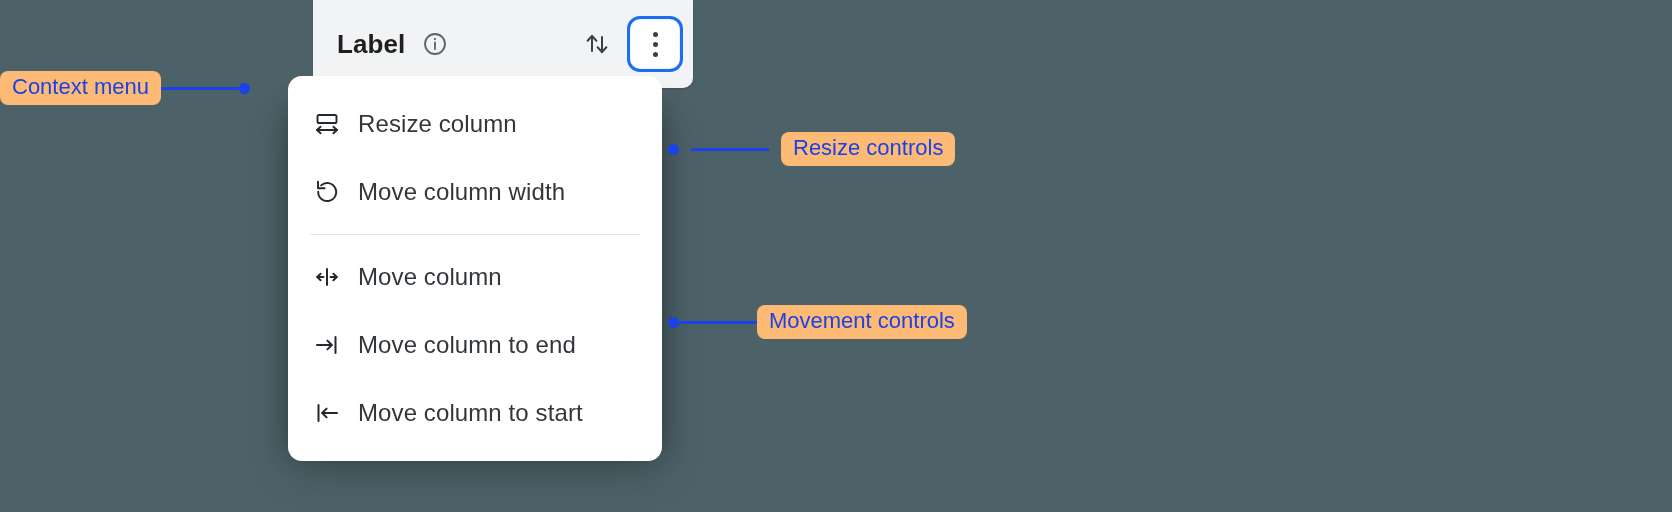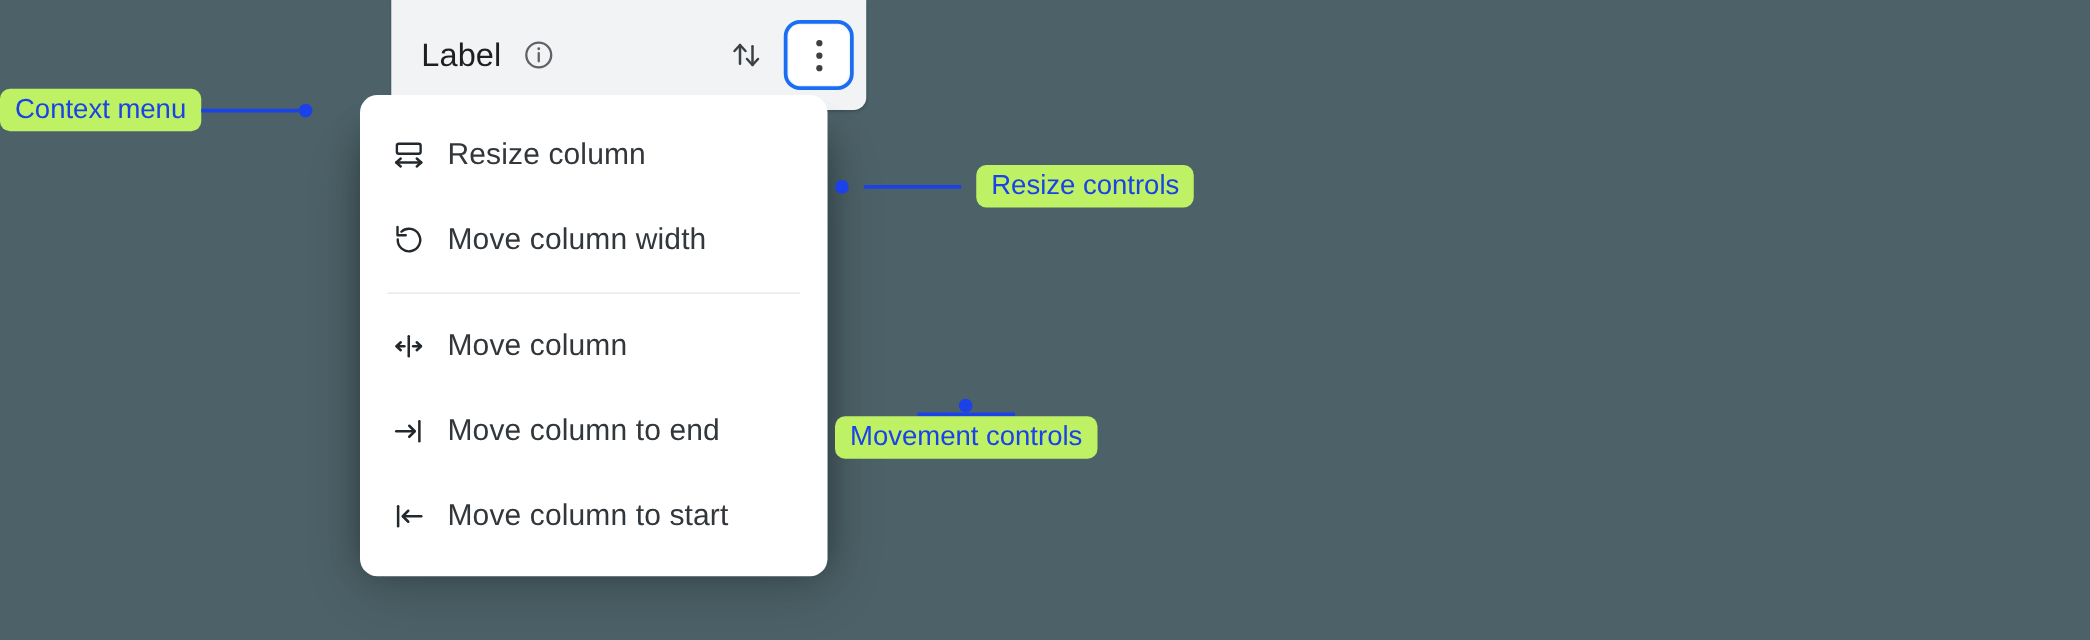--- a/index.html
+++ b/index.html
@@ -18,21 +18,21 @@
     left:313px; top:0px;
     width:380px; height:88px;
     background:#f1f3f4;
     border-radius:0 0 10px 10px;
     box-sizing:border-box;
     display:flex;align-items:center;
     padding:0 14px 0 24px;
     box-shadow:0 1px 2px rgba(0,0,0,.18);
   }
   .col-title{
-    font-size:26px;font-weight:400;color:#1f1f1f;
+    font-size:26px;font-weight:700;color:#1f1f1f;
     letter-spacing:.1px;
     white-space:nowrap;
   }
   .info-icon{
     margin-left:16px;width:28px;height:28px;flex:0 0 auto;
     display:flex;align-items:center;justify-content:center;
   }
   .header-spacer{flex:1 1 auto;}
   .sort-icon{
     width:40px;height:40px;flex:0 0 auto;
@@ -91,41 +91,41 @@
     margin:8px 22px 8px 22px;
   }
 
   
   .ann{
     position:absolute;
     display:flex;align-items:center;
     height:36px;
   }
   .ann-pill{
-    background:#bef264;
+    background:#fdba74;
     color:#1a42e8;
     font-size:22px;
     border-radius:8px;
     padding:5px 12px 7px 12px;
     white-space:nowrap;
     line-height:1;
   }
   .ann-line{
     height:3px;background:#1a42e8;flex:0 0 auto;
   }
   .ann-dot{
     width:11px;height:11px;border-radius:50%;
     background:#1a42e8;flex:0 0 auto;
   }
 
   #ann-context{left:0px;top:70px;}
   #ann-context .ann-line{width:78px;}
   #ann-resize{left:668px;top:131px;gap:12px;}
   #ann-resize .ann-line{width:78px;}
-  #ann-movement{left:668px;top:319px;flex-direction:column;}
+  #ann-movement{left:668px;top:304px;}
   #ann-movement .ann-line{width:78px;}
 </style>
 </head>
 <body>
 
 <div class="stage">
 
   <div class="col-header">
     <span class="col-title">Label</span>
 

